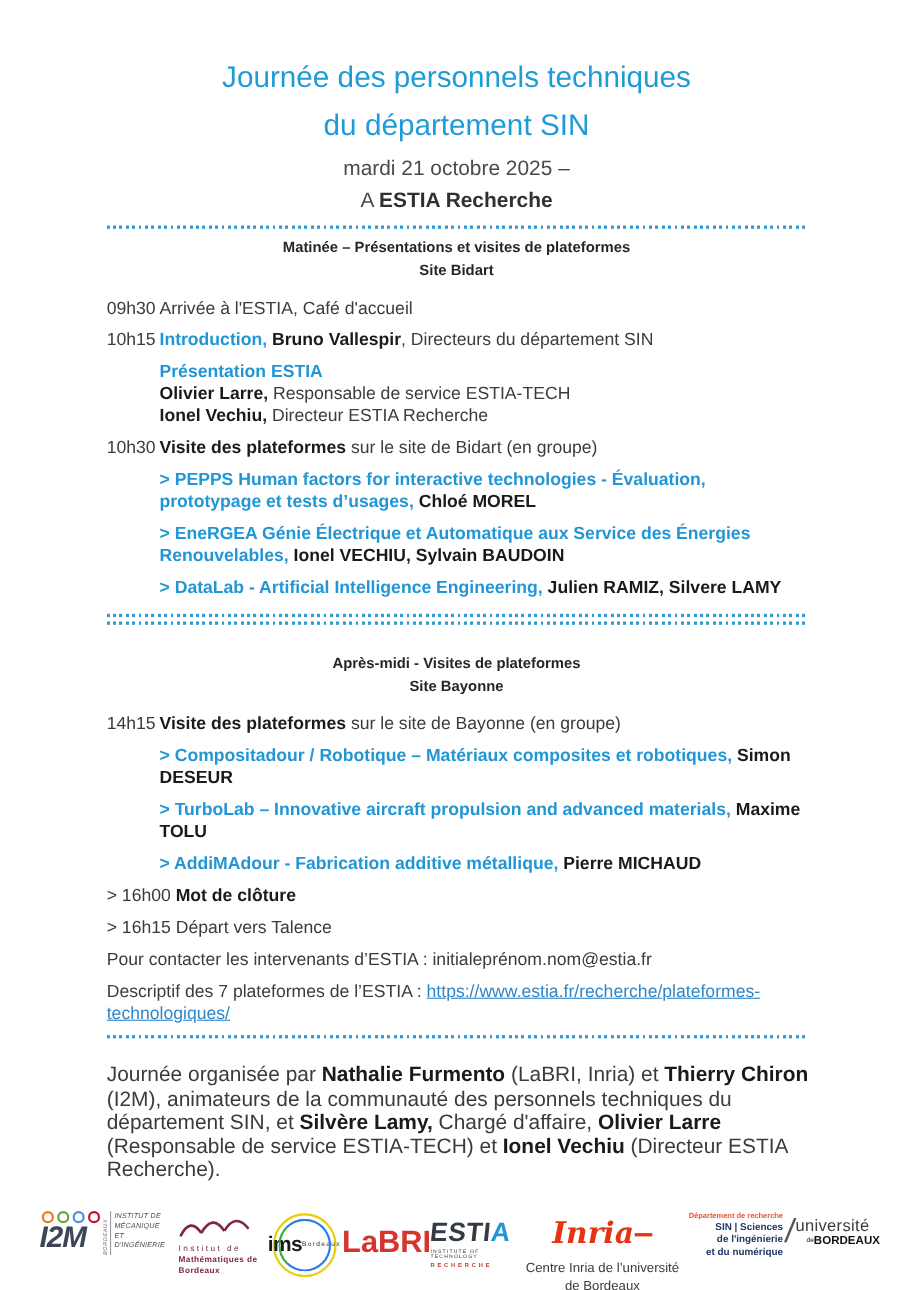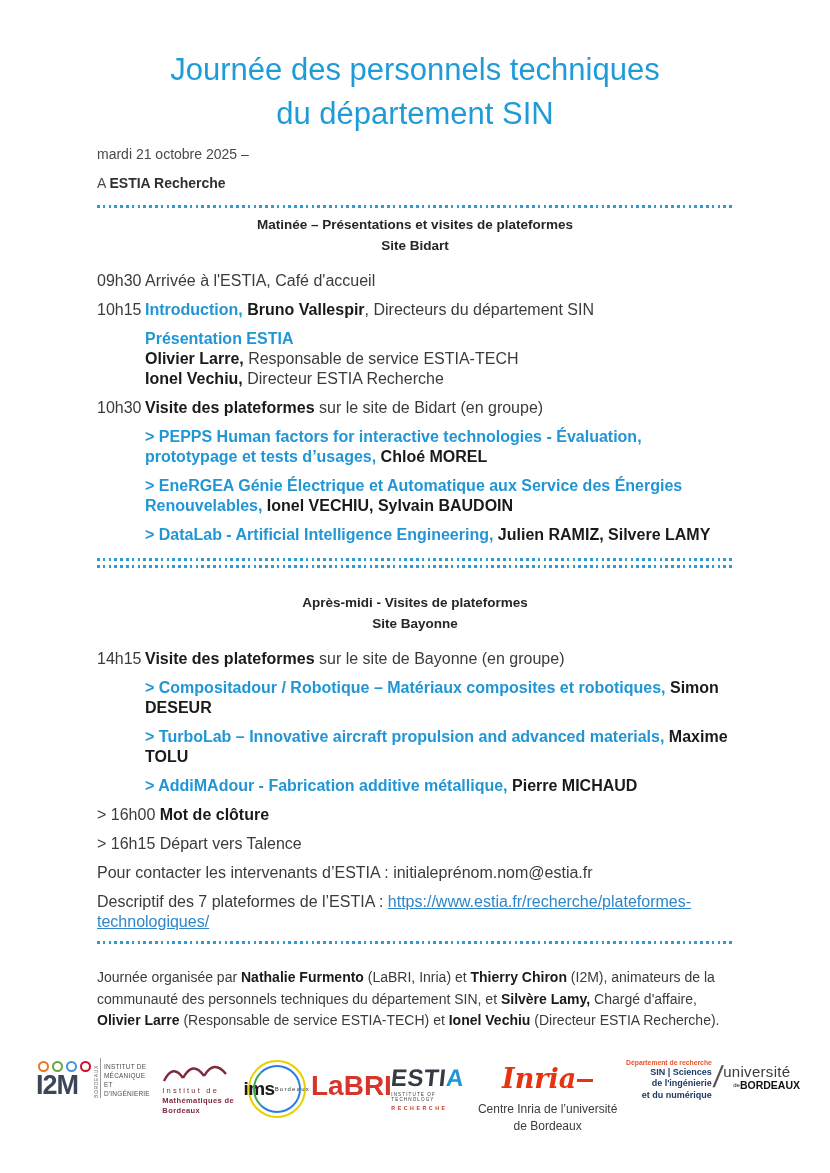--- a/index.html
+++ b/index.html
@@ -9,26 +9,26 @@
     color:#3b3b3b;
     position:relative;
     overflow:hidden;
   }
   .content { padding:0 97px; }
 
   
   .title {
     margin-top:48px;
     text-align:center;
-    font-size:31px;
+    font-size:27px;
     line-height:44px;
     font-weight:400;
     color:#1f9bd8;
   }
-  .subtitle { margin-top:7px; font-size:14px; line-height:22px; color:#4a4a4a; }
+  .subtitle { margin-top:7px; text-align:center; font-size:19px; line-height:22px; color:#4a4a4a; }
   .subtitle .loc-bold { font-weight:bold; color:#303030; }
 
   
   .dotted {
     height:3px;
     background-image:repeating-linear-gradient(90deg,#2e9ad6 0 2.6px,transparent 2.6px 5.8px);
   }
   .d1 { margin-top:11px; }
   .d2 { margin-top:13px; }
   .d3 { margin-top:4px; }
@@ -49,34 +49,34 @@
   .indent { margin-left:48px; }
   .block3 { margin-bottom:9px; }
   .bullet { margin-left:48px; width:588px; margin-bottom:9px; }
   .lunch { display:flex; margin-top:12px; margin-bottom:9px; }
   .lunch .range { margin-right:13px; }
   .plain-row { margin-bottom:9px; }
   .para { width:640px; margin-bottom:9px; }
   a.link { color:#2e86c9; text-decoration:underline; }
 
   
-  .credits { margin-top:23px; font-size:14px; line-height:21.5px; width:640px; color:#3b3b3b; }
+  .credits { margin-top:23px; font-size:19px; line-height:21.5px; width:640px; color:#3b3b3b; }
 
   
   .logos {
     margin-top:26px;
     padding:0 30px 0 36px;
     display:flex;
     justify-content:space-between;
     align-items:flex-start;
   }
   .logo { flex-shrink:0; }
 
   
-  .i2m { width:124px; display:flex; align-items:flex-end; }
+  .i2m { width:124px; display:flex; align-items:flex-start;font-style:italic; }
   .i2m-main { text-align:left; }
   .i2m-icons { display:flex; gap:3px; margin-left:2px; }
   .i2m-icons span { width:11px; height:11px; border-radius:50%; display:inline-block; }
   .ic-orange { border:2.5px solid #e87722; }
   .ic-green  { border:2.5px solid #6aa342; }
   .ic-blue   { border:2.5px solid #4a90d9; }
   .ic-red    { border:2.5px solid #c8102e; }
   .i2m-word { font-size:27px; font-weight:bold; color:#3d4559; line-height:26px; letter-spacing:-1px; }
   .i2m-vert {
     writing-mode:vertical-rl; transform:rotate(180deg);

